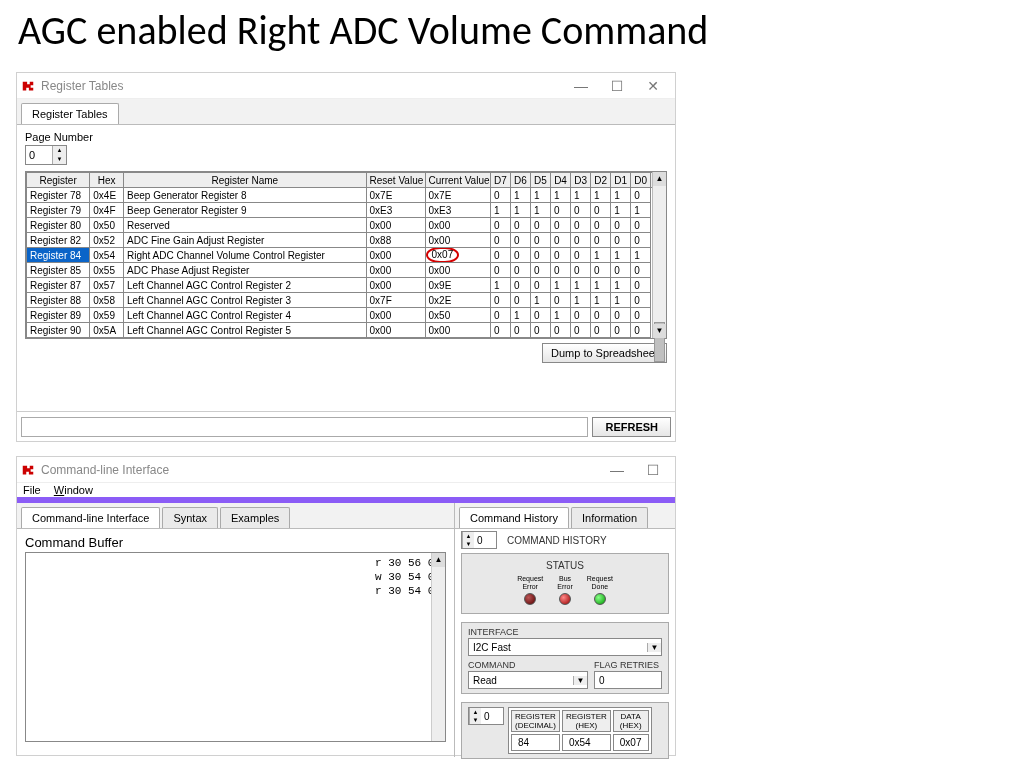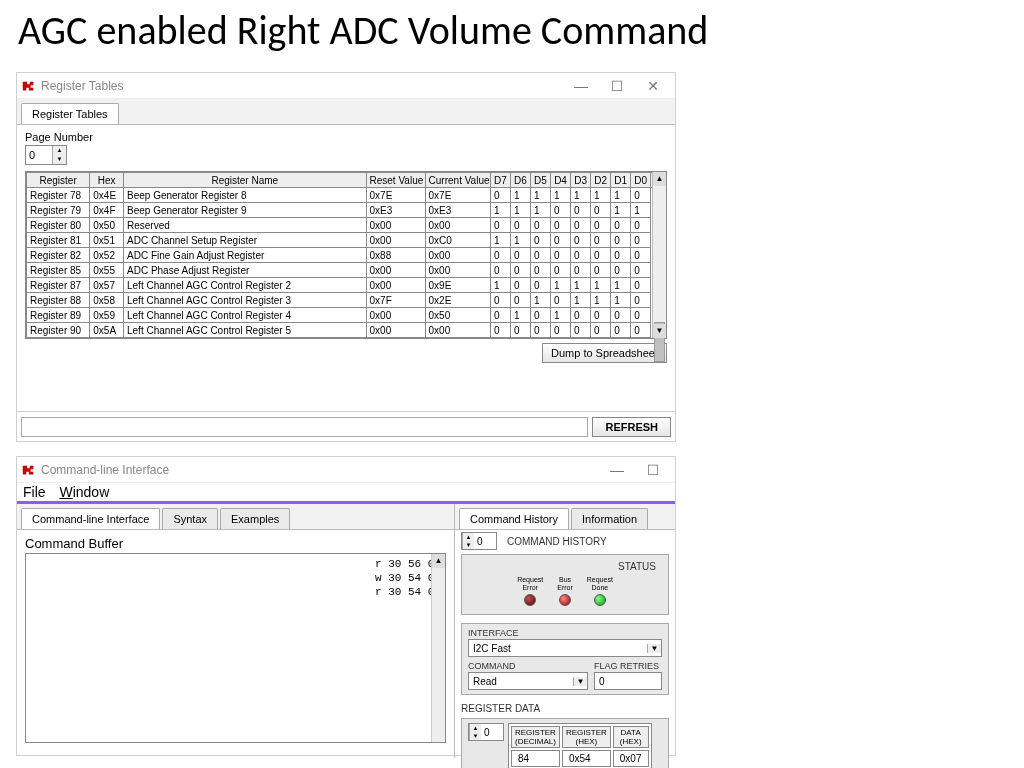--- a/index.html
+++ b/index.html
@@ -41,21 +41,21 @@
   .vscroll .thumb { position:absolute; left:1px; right:1px; top:150px; height:40px; background:#c0c0c0; border:1px solid #999;}
 
   .btn { border:1px solid #888; background: linear-gradient(#fff,#e6e6e6); padding:3px 8px; font-size:11px; font-family:inherit;}
   .dump-btn { float:right; margin-top:4px; }
   .refresh-row { position:absolute; left:0; right:0; bottom:0; height:30px; border-top:1px solid #ccc; display:flex; align-items:center; padding:0 4px; gap:4px; }
   .refresh-row input { flex:1; height:20px; border:1px solid #aaa; padding:0 4px; font-size:11px;}
   .refresh-row .btn { font-weight:bold; padding:3px 12px;}
 
   
   .win2 { left: 16px; top: 456px; width: 660px; height: 300px; }
-  .menubar { padding: 1px 6px; font-size:14px; border-bottom:3px solid #8b5cf6; }
+  .menubar { padding: 1px 6px; font-size:11px; border-bottom:6px solid #8b5cf6; }
   .menubar span { margin-right: 10px; }
   .menubar span u { text-decoration: underline; }
   .split { display:flex; height: calc(100% - 26px - 18px); }
   .left-pane { flex: 0 0 438px; border-right: 1px solid #bbb; display:flex; flex-direction:column;}
   .right-pane { flex: 1; display:flex; flex-direction:column;}
   .cmdbuf-label { font-size: 13px; padding: 6px 8px 2px; }
   .cmdbuf { margin: 0 8px 8px; border:1px solid #888; height: 190px; position:relative; background:#fff;}
   .cmdbuf pre { font-family: Consolas, "Courier New", monospace; font-size: 11px; padding:3px 4px; line-height:14px;text-align:right;}
   .cmdbuf .vscroll2 { position:absolute; right:0; top:0; bottom:0; width:14px; background:#eee; border-left:1px solid #ccc;}
   .cmdbuf .vscroll2 .arr { height:14px; font-size:8px; text-align:center; line-height:14px; background:#ddd;}
@@ -200,49 +200,49 @@
               <td style="text-align: left;">0</td>
               <td style="text-align: left;">0</td>
               <td style="text-align: left;">0</td>
               <td style="text-align: left;">0</td>
               <td style="text-align: left;">0</td>
               <td style="text-align: left;">0</td>
               <td style="text-align: left;">0</td>
               <td style="border: none; background: transparent;"></td>
             </tr>
             <tr>
-              <td class="regcell">Register 81</td>
-              <td>0x51</td>
-              <td>ADC Channel Setup Register</td>
-              <td>0x00</td>
-              <td>0xC0</td>
-              <td style="text-align: left;">1</td>
-              <td style="text-align: left;">1</td>
-              <td style="text-align: left;">0</td>
-              <td style="text-align: left;">0</td>
-              <td style="text-align: left;">0</td>
-              <td style="text-align: left;">0</td>
-              <td style="text-align: left;">0</td>
-              <td style="text-align: left;">0</td>
-              <td style="border: none; background: transparent;"></td>
-            </tr>
-            <tr>
               <td class="regcell">Register 82</td>
               <td>0x52</td>
               <td>ADC Fine Gain Adjust Register</td>
               <td>0x88</td>
               <td>0x00</td>
               <td style="text-align: left;">0</td>
               <td style="text-align: left;">0</td>
               <td style="text-align: left;">0</td>
               <td style="text-align: left;">0</td>
               <td style="text-align: left;">0</td>
               <td style="text-align: left;">0</td>
               <td style="text-align: left;">0</td>
               <td style="text-align: left;">0</td>
+              <td style="border: none; background: transparent;"></td>
+            </tr>
+            <tr class="sel">
+              <td class="regcell">Register 84</td>
+              <td>0x54</td>
+              <td>Right ADC Channel Volume Control Register</td>
+              <td>0x00</td>
+              <td><span class="circle-mark">0x07</span></td>
+              <td style="text-align: left;">0</td>
+              <td style="text-align: left;">0</td>
+              <td style="text-align: left;">0</td>
+              <td style="text-align: left;">0</td>
+              <td style="text-align: left;">0</td>
+              <td style="text-align: left;">1</td>
+              <td style="text-align: left;">1</td>
+              <td style="text-align: left;">1</td>
               <td style="border: none; background: transparent;"></td>
             </tr>
             <tr>
               <td class="regcell">Register 85</td>
               <td>0x55</td>
               <td>ADC Phase Adjust Register</td>
               <td>0x00</td>
               <td>0x00</td>
               <td style="text-align: left;">0</td>
               <td style="text-align: left;">0</td>
@@ -377,21 +377,21 @@
         <div class="mini-spin">
           <div class="sp">
               <div>▲</div>
               <div>▼</div>
             </div>
           <input value="0" style="">
         </div>
         <div class="section-label" style="flex:1;text-align:left">COMMAND HISTORY</div>
       </div>
       <div class="gray-panel">
-        <div class="section-label" style="text-align:right">STATUS</div>
+        <div class="section-label" style="text-align:center">STATUS</div>
         <div class="status-leds" id="leds">
             <div class="led-col">
               <div>Request</div>
               <div>Error</div>
               <div class="led dark"></div>
             </div>
             <div class="led-col">
               <div>Bus</div>
               <div>Error</div>
               <div class="led red"></div>
@@ -416,21 +416,20 @@
               <span>Read</span>
               <div class="dd">▼</div>
             </div>
           </div>
           <div class="field-col small">
             <div class="fld-label">FLAG RETRIES</div>
             <input class="txtbox" value="0" style="">
           </div>
         </div>
       </div>
-      <div class="section-label">REGISTER DATA</div>
       <div class="regdata-panel">
         <div class="regdata-inner">
           <div class="mini-spin">
             <div class="sp">
                 <div>▲</div>
                 <div>▼</div>
               </div>
             <input value="0" style="">
           </div>
           <table class="rd-table">

